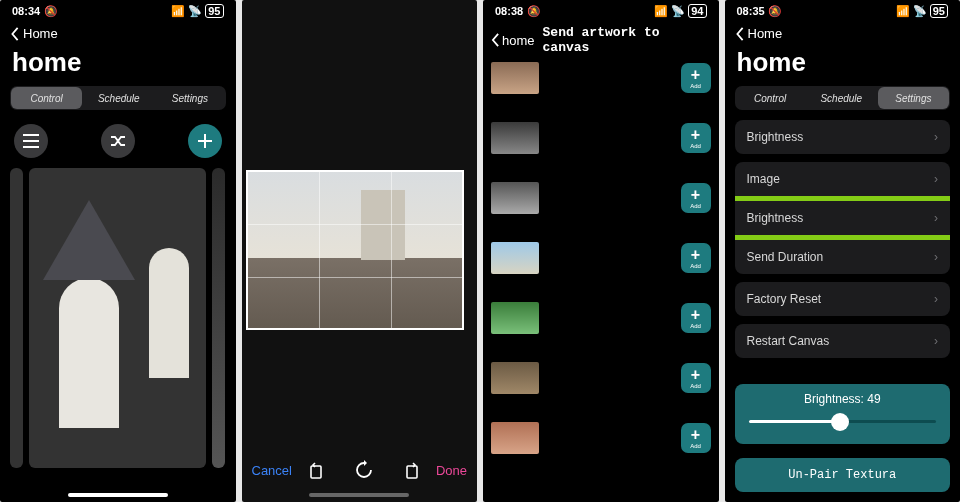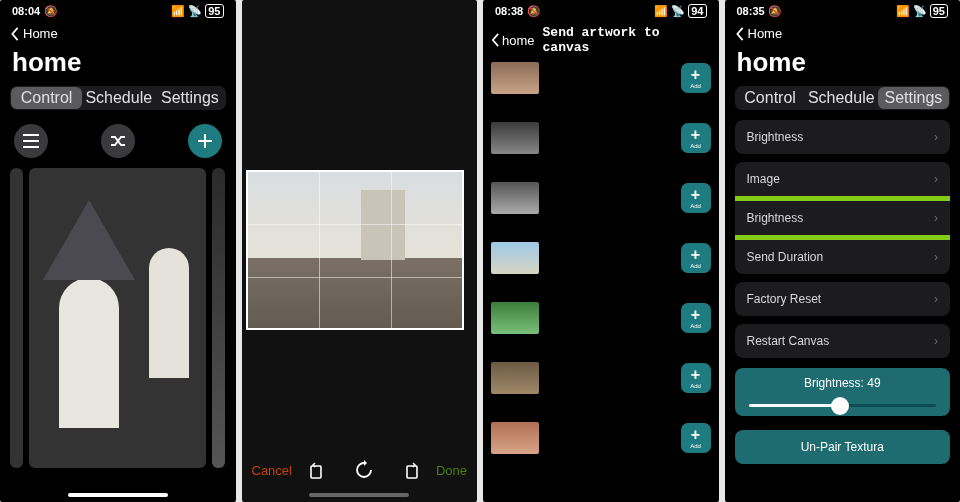--- a/index.html
+++ b/index.html
@@ -6,21 +6,21 @@
   body { background:#e8e8e8; width:960px; height:502px; display:flex; gap:6px; padding:0; overflow:hidden; }
   .phone { flex:1; background:#000; height:502px; position:relative; color:#fff; overflow:hidden; border-radius:2px;}
   .status-bar { display:flex; justify-content:space-between; align-items:center; height:22px; padding:0 12px; font-size:11px; font-weight:600;}
   .status-left { display:flex; align-items:center; gap:4px;}
   .status-right { display:flex; align-items:center; gap:3px;}
   .battery { display:flex; align-items:center; gap:2px; border:1px solid #fff; border-radius:3px; padding:0 2px; font-size:11px; font-weight:700;}
   .nav-back { display:flex; align-items:center; gap:3px; padding:4px 10px; font-size:13px; color:#fff;}
   .nav-back svg { width:10px; height:14px; }
   .page-title { font-size:26px; font-weight:700; padding:2px 12px 8px;}
   .seg { display:flex; background:#1c1c1e; border-radius:7px; margin:0 10px 10px; height:24px; overflow:hidden;}
-  .seg-item { flex:1; display:flex; align-items:center; justify-content:center; font-size:16px; color:#e0e0e0;}
+  .seg-item { flex:1; display:flex; align-items:center; justify-content:center; font-size:10px; color:#e0e0e0;font-style:italic;}
   .seg-item.active { background:#5b5b5e; border-radius:6px; margin:1px;}
   .toolbar { display:flex; align-items:center; padding:4px 14px 10px; gap:10px;}
   .circ-btn { width:34px; height:34px; border-radius:50%; background:#3a3a3c; display:flex; align-items:center; justify-content:center;}
   .circ-btn.teal { background:#1e7b7f;}
   .spacer { flex:1;}
   .gallery { position:relative; padding:0 10px; display:flex; gap:6px; align-items:stretch;}
   .gallery .thumb { background:#333; border-radius:6px; overflow:hidden;}
   .castle { width:190px; height:300px; background:linear-gradient(#9ec9e8 0%, #c5dff0 35%, #d8d4c2 35%, #e6e3d8 100%); position:relative;}
   .castle::before { content:""; position:absolute; left:30px; bottom:40px; width:60px; height:150px; background:#e8e6e0; border-radius:30px 30px 0 0; box-shadow:80px -40px 0 -10px #e4e2da;}
   .castle::after { content:""; position:absolute; left:14px; bottom:188px; width:0; height:0; border-left:46px solid transparent; border-right:46px solid transparent; border-bottom:80px solid #4a4a50;}
@@ -48,37 +48,37 @@
   .art-thumb { width:48px; height:32px; border-radius:2px; background:#666;}
   .add-btn { width:30px; height:30px; border-radius:7px; background:#1e7b7f; display:flex; flex-direction:column; align-items:center; justify-content:center;}
   .add-btn .plus { font-size:16px; font-weight:700; line-height:14px;}
   .add-btn .lbl { font-size:6px; margin-top:1px;}
 
   
   .sett-group { margin:8px 10px 0; background:#1c1c1e; border-radius:8px; overflow:hidden;}
   .sett-row { display:flex; align-items:center; justify-content:space-between; padding:10px 12px; font-size:12px; color:#d8d8d8; border-top:5px solid #84cc16;}
   .sett-row:first-child { border-top:none;}
   .chev { color:#6e6e72; font-size:12px;}
-  .bright-box { margin:10px 10px 0; background:#1e6b70; border-radius:8px; padding:8px 14px 2px; }
+  .bright-box { margin:26px 10px 0; background:#1e6b70; border-radius:8px; padding:8px 14px 14px; }
   .bright-label { text-align:center; font-size:12px; margin-bottom:6px;}
   .slider { position:relative; height:18px;}
   .track { position:absolute; top:8px; left:0; right:0; height:3px; background:#0d4c50; border-radius:2px;}
   .track-fill { position:absolute; top:8px; left:0; width:49%; height:3px; background:#fff; border-radius:2px;}
   .knob { position:absolute; top:1px; left:49%; transform:translateX(-50%); width:18px; height:18px; border-radius:50%; background:#fff;}
-  .unpair { margin:14px 10px 0; background:#1e6b70; border-radius:8px; text-align:center; padding:10px; font-size:12px;}
+  .unpair { margin:14px 10px 0; background:#1e6b70; border-radius:8px; text-align:center; padding:10px; font-size:12px;font-family:Liberation Mono, monospace;}
 
   svg { display:block; }
 </style>
 </head>
 <body>
 
 <div class="phone">
   <div class="status-bar">
     <div class="status-left">
-        <span>08:04</span>
+        <span>08:34</span>
         <span>🔕</span>
       </div>
     <div class="status-right">
       <span>📶</span>
       <span>📡</span>
       <span class="battery">
           <span>95</span>
         </span>
     </div>
   </div>
@@ -125,42 +125,42 @@
 </div>
 
 <div class="phone" style="background:#111;">
   <div class="crop-area">
     <div class="crop-img">
       <div class="tower"></div>
       <div class="crop-grid"></div>
     </div>
   </div>
   <div class="bottom-bar">
-    <span class="bb-text" style="color:#c2410c;">Cancel</span>
+    <span class="bb-text" style="color:#3b82f6;">Cancel</span>
     <div class="bb-icons">
       <span>
           <svg width="20" height="20" viewBox="0 0 20 20">
             <rect x="5" y="6" width="10" height="12" rx="1" stroke="#fff" fill="none" stroke-width="1.6"></rect>
             <path d="M9 3l-2 2 2 2" stroke="#fff" fill="none" stroke-width="1.6"></path>
           </svg>
         </span>
       <span>
           <svg width="20" height="20" viewBox="0 0 20 20">
             <path d="M10 3a7 7 0 1 0 7 7" stroke="#fff" fill="none" stroke-width="1.8"></path>
             <path d="M10 0v6l3-3" fill="#fff"></path>
           </svg>
         </span>
       <span>
           <svg width="20" height="20" viewBox="0 0 20 20">
             <rect x="5" y="6" width="10" height="12" rx="1" stroke="#fff" fill="none" stroke-width="1.6"></rect>
             <path d="M11 3l2 2-2 2" stroke="#fff" fill="none" stroke-width="1.6"></path>
           </svg>
         </span>
     </div>
-    <span class="bb-text" style="color:#4d7c0f;">Done</span>
+    <span class="bb-text" style="color:#ec4899;">Done</span>
   </div>
   <div class="home-indicator" style="background:#666;"></div>
 </div>
 
 <div class="phone">
   <div class="status-bar">
     <div class="status-left">
         <span>08:38</span>
         <span>🔕</span>
       </div>

